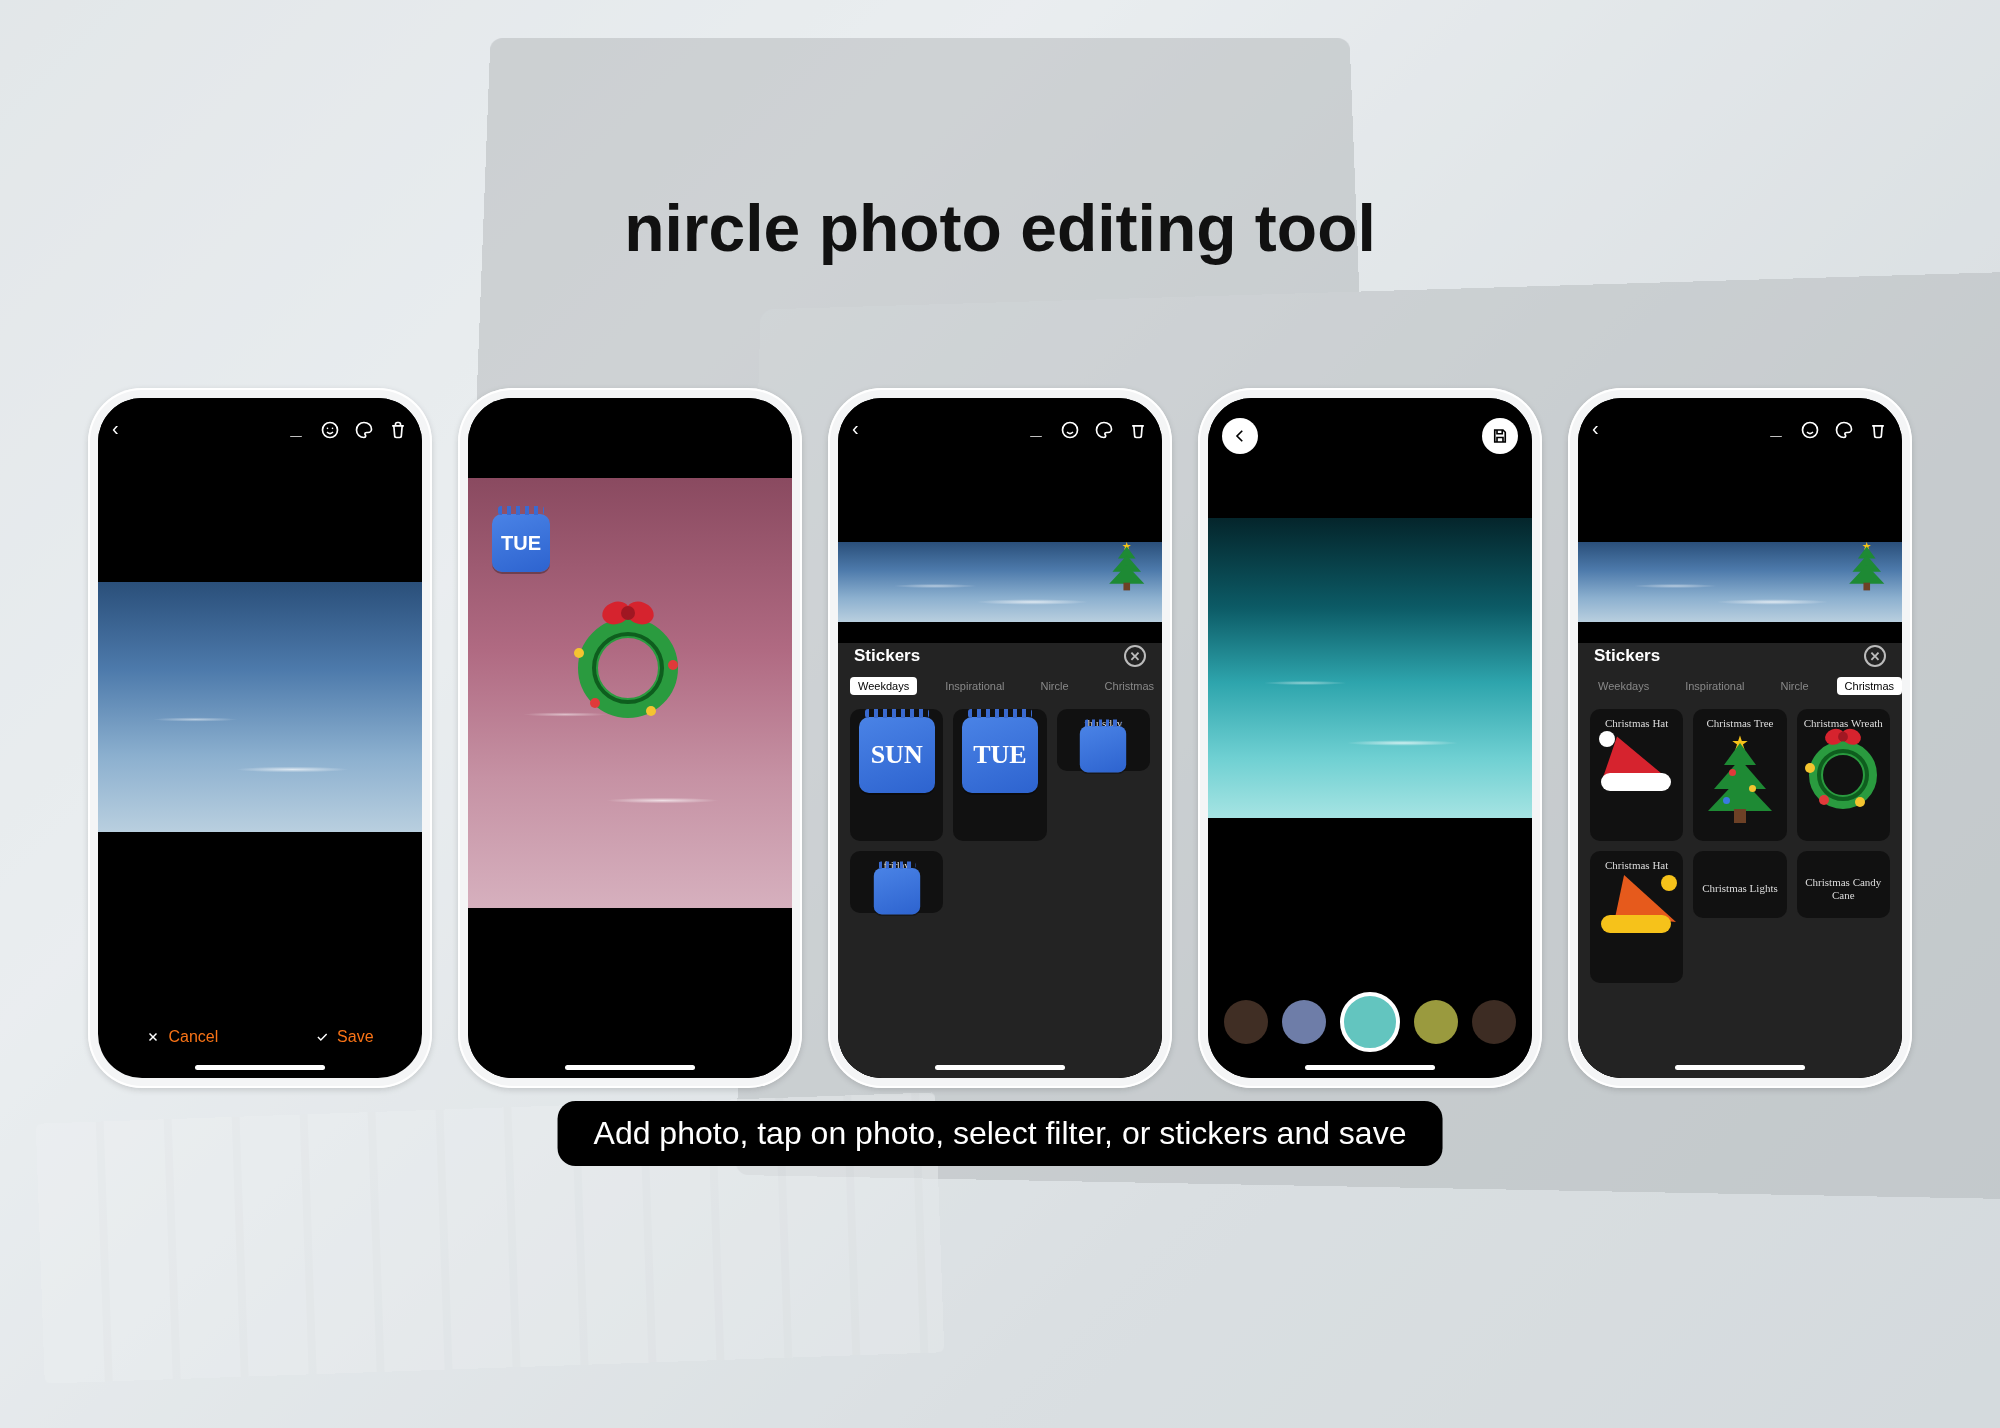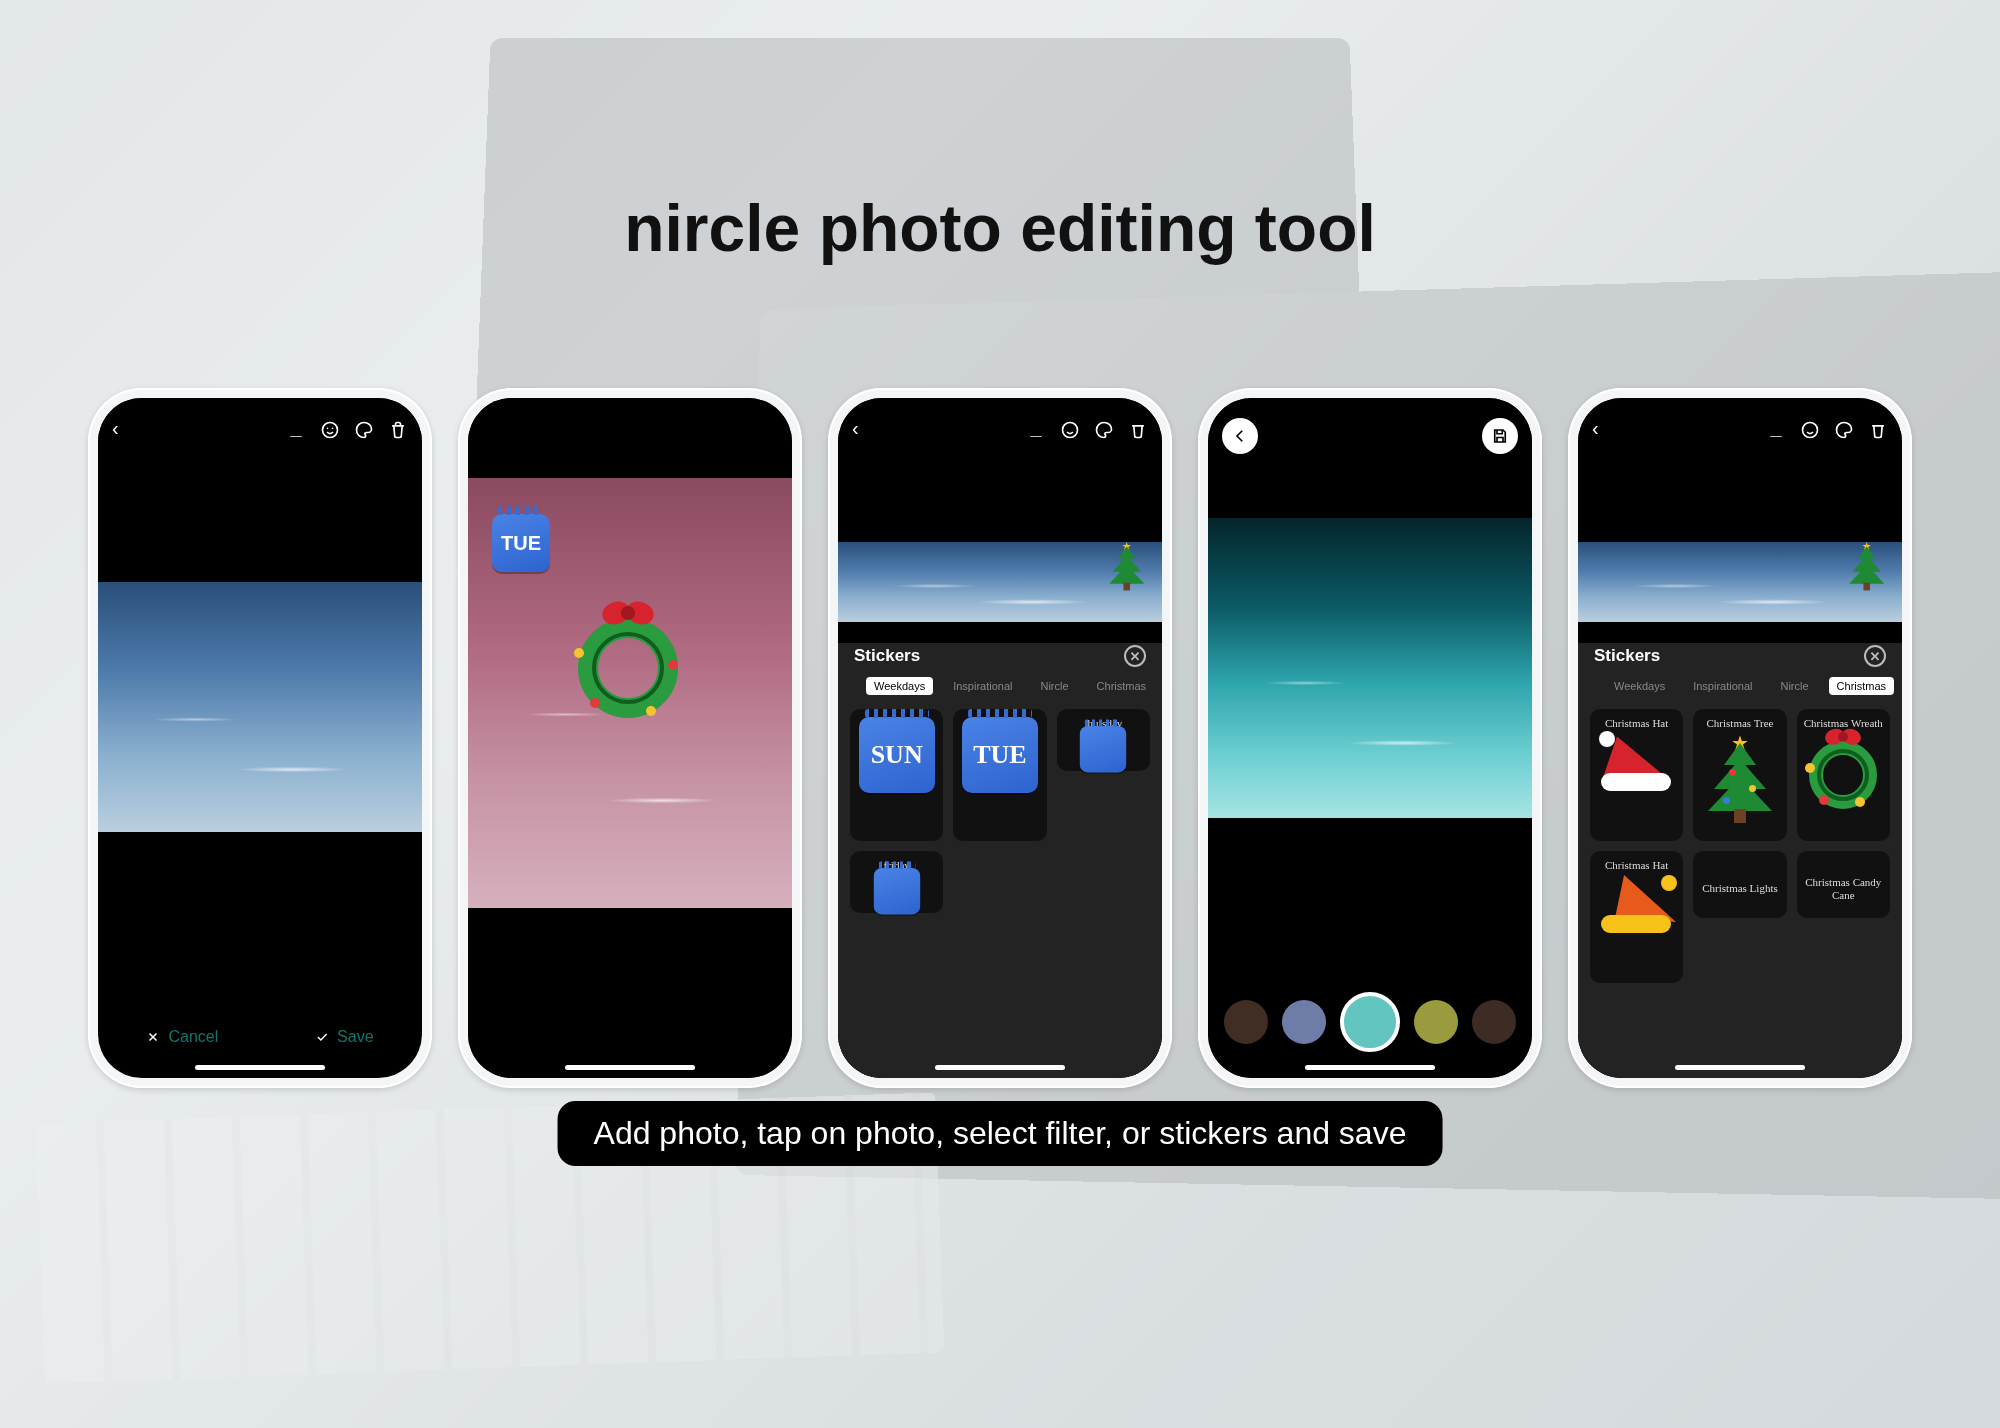--- a/index.html
+++ b/index.html
@@ -106,21 +106,21 @@
 .sky.rose { background: linear-gradient(180deg, #8a4a60 0%, #b06a82 40%, #c692a4 70%, #d6b0be 100%); top: 80px; height: 430px; }
 .sky.teal { background: linear-gradient(180deg, #04252b 0%, #0c5b66 30%, #2ea5ad 55%, #6fd0d2 80%, #a6e4e3 100%); top: 120px; height: 300px; }
 .sky.short { top: 100px; height: 80px; }
 
 
 .savebar {
   flex: 0 0 82px;
   display: flex;
   align-items: center;
   justify-content: space-around;
-  color: #0f766e;
+  color: #f97316;
   font-size: 16px;
 }
 .savebar .btn { display: flex; align-items: center; gap: 8px; }
 .savebar svg { width: 14px; height: 14px; stroke: #fff; stroke-width: 2.5; fill: none; }
 
 
 .cal-sticker {
   position: absolute;
   width: 58px; height: 58px;
   background: linear-gradient(160deg, #4a83e6, #2d63cf);
@@ -151,21 +151,21 @@
 
 
 .panel {
   position: absolute; left:0; right:0; bottom:0; top: 200px;
   background: #232323;
   display: flex; flex-direction: column;
   border-top: 1px solid #000;
 }
 .panel-hd { display:flex; align-items:center; padding: 2px 16px 10px; color:#fff; font-size:17px; font-weight:600; }
 .panel-hd .close { margin-left:auto; width:22px;height:22px;border:2px solid #bbb;border-radius:50%;display:flex;align-items:center;justify-content:center;color:#bbb;font-size:13px; }
-.tabs { display:flex; gap:12px; padding: 0 12px 10px; margin-left: 16px; }
+.tabs { display:flex; gap:20px; padding: 0 12px 10px; }
 .tab { font-size:11px; color:#888; padding:3px 8px; border-radius:4px; }
 .tab.active { background:#fff; color:#000; }
 
 .grid { flex:1; overflow:hidden; display:grid; grid-template-columns: 1fr 1fr 1fr; gap:10px; padding: 4px 12px 0; align-content:start;font-family:Liberation Serif, serif; }
 .cell { background:#111; border-radius:10px; height:132px; display:flex; flex-direction:column; align-items:center; justify-content:flex-start; padding-top:8px; position:relative; }
 .cell .label { color:#ddd; font-size:11px; margin-bottom:6px; text-align:center; line-height:1.1; }
 
 .cell.short { height: 67px; justify-content:center; }
 .cell.short .label { margin: 0; }
 

